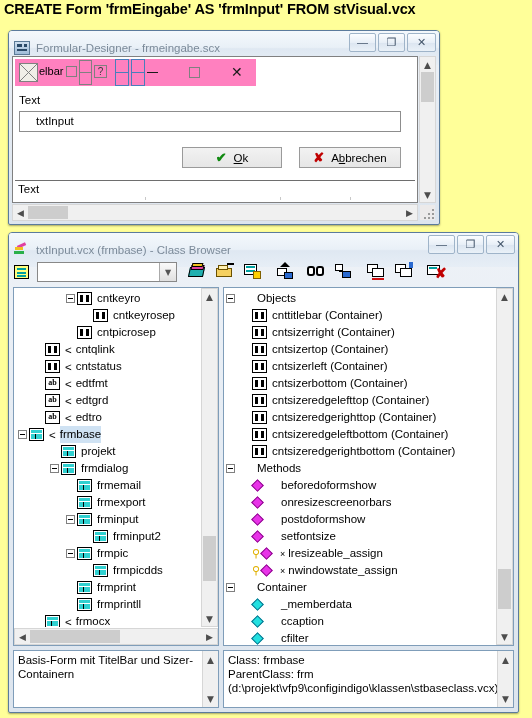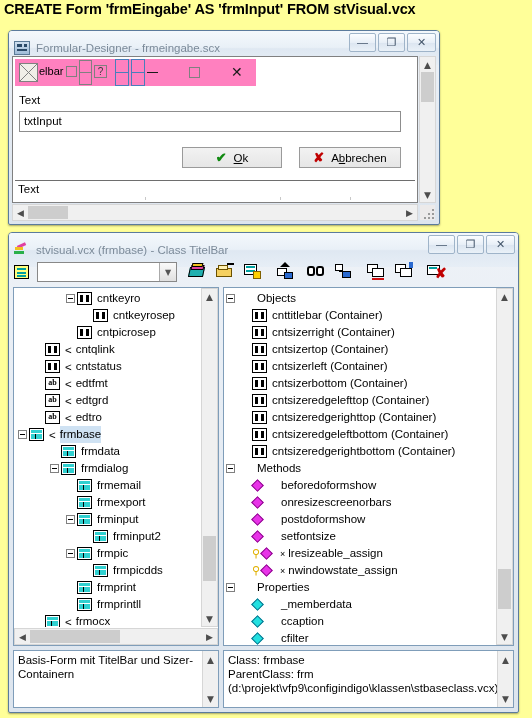--- a/index.html
+++ b/index.html
@@ -87,21 +87,21 @@
   .close-glyph {
     position: absolute; font-size: 14px; color: #1a1a1a; line-height: 1;
     font-family: "DejaVu Sans", sans-serif;
   }
 
   .fd-label {
     position: absolute; font-size: 11.5px; color: #000;
   }
   .fd-textbox {
     position: absolute; background: #fff; border: 1px solid #8d8d8d;
-    font-size: 11.5px; color: #000; padding: 2px 4px; line-height: 15px;
+    font-size: 11.5px; color: #000; padding: 2px 16px; line-height: 15px;
   }
   .fd-btn {
     position: absolute;
     background: linear-gradient(to bottom,#f2f2f2 0%,#e6e6e6 100%);
     border: 1px solid #9a9a9a;
     display: flex; align-items: center; justify-content: center; gap: 7px;
     font-size: 11.5px; color: #000;
   }
   .fd-btn .glyph { font-size: 13px; line-height: 1; font-weight: bold; }
   .ok-glyph { color: #128a12; }
@@ -333,21 +333,21 @@
   </div>
 </div>
 
 <div class="win" id="classbrowser">
   <div class="titlebar">
     <span style="width:16px;height:14px;position:relative;display:inline-block;">
       <span style="position:absolute;left:0;top:8px;width:10px;height:3px;background:#2ab04a;"></span>
       <span style="position:absolute;left:3px;top:1px;width:9px;height:3px;background:#e040a0;transform:rotate(-25deg);"></span>
       <span style="position:absolute;left:1px;top:4px;width:8px;height:3px;background:#f0c020;"></span>
     </span>
-    <span class="title-text">stvisual.vcx (frmbase) - Class TitelBar</span>
+    <span class="title-text">txtInput.vcx (frmbase) - Class Browser</span>
     <div class="win-btns">
       <div class="wbtn">—</div>
       <div class="wbtn">❐</div>
       <div class="wbtn close">✕</div>
     </div>
   </div>
 
   <div class="cb-toolbar">
     <span class="tb-icon" style="width:18px;">
       <span style="position:absolute;left:1px;top:3px;width:15px;height:14px;border:1.5px solid #000;background:#ffff80;"></span>
@@ -467,21 +467,21 @@
             <span style="flex: 0 0 auto; width: 4px;"></span>
             <span class="tgl"></span>
             <span class="ico ico-frm"></span>
             <span class="lt">&lt;</span>
             <span class="tx" style="background: rgb(207, 226, 243);">frmbase</span>
           </div>
           <div class="tree-row">
             <span style="flex: 0 0 auto; width: 36px;"></span>
             <span style="flex: 0 0 auto; width: 11px;"></span>
             <span class="ico ico-frm"></span>
-            <span class="tx">frmdata</span>
+            <span class="tx">projekt</span>
           </div>
           <div class="tree-row">
             <span style="flex: 0 0 auto; width: 36px;"></span>
             <span class="tgl"></span>
             <span class="ico ico-frm"></span>
             <span class="tx">frmdialog</span>
           </div>
           <div class="tree-row">
             <span style="flex: 0 0 auto; width: 52px;"></span>
             <span style="flex: 0 0 auto; width: 11px;"></span>
@@ -659,21 +659,21 @@
             <span class="ico-diamond dia-m">
               <i></i>
             </span>
             <span class="star">×</span>
             <span class="tx">nwindowstate_assign</span>
           </div>
           <div class="tree-row">
             <span style="flex: 0 0 auto; width: 2px;"></span>
             <span class="tgl"></span>
             <span style="flex: 0 0 auto; width: 20px;"></span>
-            <span class="tx">Properties</span>
+            <span class="tx">Container</span>
           </div>
           <div class="tree-row">
             <span style="flex: 0 0 auto; width: 28px;"></span>
             <span class="ico-diamond dia-p">
               <i></i>
             </span>
             <span style="flex: 0 0 auto; width: 10px;"></span>
             <span class="tx">_memberdata</span>
           </div>
           <div class="tree-row">

